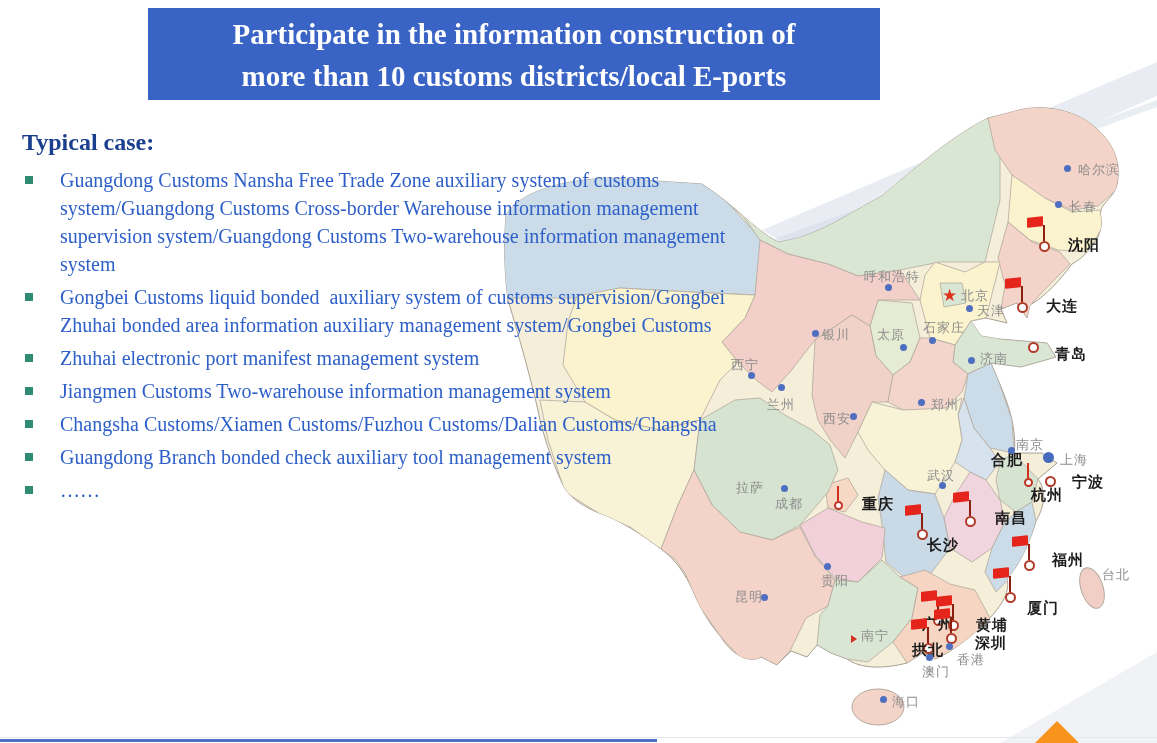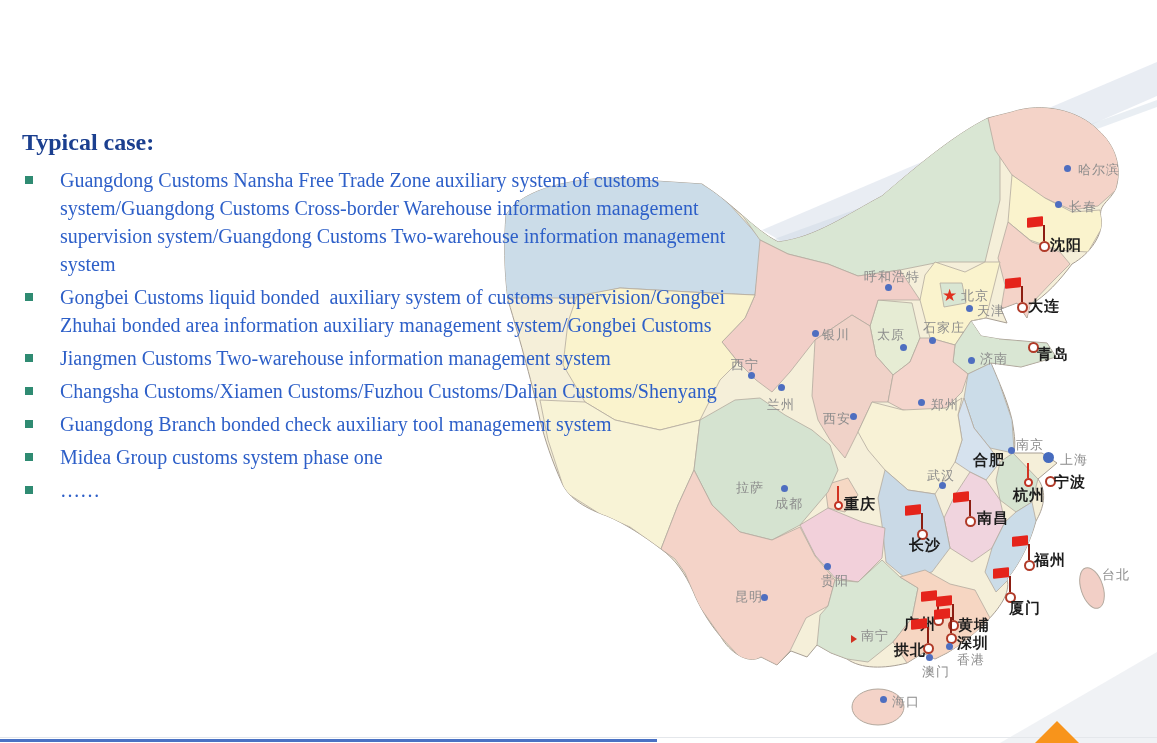--- a/index.html
+++ b/index.html
@@ -32,21 +32,21 @@
   .bigdotmk{width:11px;height:11px;background:#466BBE;border-radius:50%;margin:-6px 0 0 -6px;}
   .ringmk{width:7px;height:7px;background:#fff;border:2px solid #B03A28;border-radius:50%;margin:-5px 0 0 -5px;}
   .smallringmk{width:5px;height:5px;background:#fff;border:2px solid #C03222;border-radius:50%;margin:-4px 0 0 -4px;}
   .pole{width:2px;height:16px;background:var(--polered);margin:-21px 0 0 -1px;}
   .pinpole{width:2px;height:15px;background:#D23222;margin:-19px 0 0 -1px;}
   .bannerflag{width:16px;height:10px;background:var(--flagred);transform:skewY(-6deg);border-radius:1px;margin:-29px 0 0 -17px;}
   .starmk{color:#E0301E;font-size:17px;line-height:17px;font-family:"DejaVu Sans",sans-serif;margin:-11px 0 0 -9px;}
   .redtick{width:0;height:0;border-top:4px solid transparent;border-bottom:4px solid transparent;border-left:6px solid #D23222;margin:-4px 0 0 -3px;}
   .lbl{position:absolute;font-family:Liberation Serif, serif;white-space:nowrap;letter-spacing:1px;}
   .lbl.g{font-size:13px;color:var(--gray);}
-  .lbl.b{font-size:15px;font-weight:bold;color:var(--black);}
+  .lbl.b{font-size:15px;font-weight:bold;color:var(--black);margin-left:18px;}
   
   .blue-rule{position:absolute;left:0;bottom:1px;width:657px;height:3px;background:var(--rule);z-index:5;}
   .bottom-hair{position:absolute;left:0;bottom:5px;width:1157px;height:1px;background:#E4E7EB;z-index:2;}
   .tri{position:absolute;left:1035px;bottom:0;width:0;height:0;z-index:6;
        border-left:22px solid transparent;border-right:22px solid transparent;border-bottom:22px solid var(--orange);}
 </style>
 </head>
 <body>
 
 <div class="slide">
@@ -93,51 +93,55 @@
       <polygon points="661,549 678,505 694,470 712,505 740,532 772,540 800,527 815,556 835,580 828,606 806,618 790,651 777,665 761,657 747,665 721,637 699,606 685,573 675,559" fill="#F4D3C8"></polygon>
       <polygon points="835,580 858,582 882,560 900,577 918,588 912,618 893,642 868,662 847,659 831,653 817,645 820,615 828,606" fill="#D9E6D3"></polygon>
       <polygon points="900,577 925,570 950,584 975,590 990,618 970,640 947,653 935,659 923,653 907,663 893,642 912,618 918,588" fill="#F6D6C2"></polygon>
     </g>
     <ellipse cx="878" cy="707" rx="26" ry="18" fill="#F4D3C8" stroke="#B3A99E" stroke-width="1"></ellipse>
     <ellipse cx="1092" cy="588" rx="11" ry="21" fill="#F2CFC6" stroke="#B3A99E" stroke-width="1" transform="rotate(-18 1092 588)"></ellipse>
   </svg>
 
   <div class="markers" id="markers"><span class="city"><span class="mk dotmk" style="left: 1068px; top: 169px;"></span><span class="lbl g" style="left: 1078px; top: 161px;">哈尔滨</span></span><span class="city"><span class="mk dotmk" style="left: 1059px; top: 205px;"></span><span class="lbl g" style="left: 1069px; top: 198px;">长春</span></span><span class="city"><span class="mk pole" style="left: 1044px; top: 246px;"></span><span class="mk bannerflag" style="left: 1044px; top: 246px;"></span><span class="mk ringmk" style="left: 1044px; top: 246px;"></span><span class="lbl b" style="left: 1050px; top: 236px;">沈阳</span></span><span class="city"><span class="mk pole" style="left: 1022px; top: 307px;"></span><span class="mk bannerflag" style="left: 1022px; top: 307px;"></span><span class="mk ringmk" style="left: 1022px; top: 307px;"></span><span class="lbl b" style="left: 1028px; top: 297px;">大连</span></span><span class="city"><span class="mk dotmk" style="left: 889px; top: 288px;"></span><span class="lbl g" style="left: 864px; top: 268px;">呼和浩特</span></span><span class="city"><span class="mk starmk" style="left: 951px; top: 298px;">★</span><span class="lbl g" style="left: 961px; top: 287px;">北京</span></span><span class="city"><span class="mk dotmk" style="left: 970px; top: 309px;"></span><span class="lbl g" style="left: 977px; top: 302px;">天津</span></span><span class="city"><span class="mk dotmk" style="left: 933px; top: 341px;"></span><span class="lbl g" style="left: 923px; top: 319px;">石家庄</span></span><span class="city"><span class="mk dotmk" style="left: 904px; top: 348px;"></span><span class="lbl g" style="left: 877px; top: 326px;">太原</span></span><span class="city"><span class="mk dotmk" style="left: 972px; top: 361px;"></span><span class="lbl g" style="left: 980px; top: 350px;">济南</span></span><span class="city"><span class="mk ringmk" style="left: 1033px; top: 347px;"></span><span class="lbl b" style="left: 1037px; top: 345px;">青岛</span></span><span class="city"><span class="mk dotmk" style="left: 922px; top: 403px;"></span><span class="lbl g" style="left: 931px; top: 396px;">郑州</span></span><span class="city"><span class="mk dotmk" style="left: 854px; top: 417px;"></span><span class="lbl g" style="left: 823px; top: 410px;">西安</span></span><span class="city"><span class="mk dotmk" style="left: 816px; top: 334px;"></span><span class="lbl g" style="left: 822px; top: 326px;">银川</span></span><span class="city"><span class="mk dotmk" style="left: 752px; top: 376px;"></span><span class="lbl g" style="left: 731px; top: 356px;">西宁</span></span><span class="city"><span class="mk dotmk" style="left: 782px; top: 388px;"></span><span class="lbl g" style="left: 767px; top: 396px;">兰州</span></span><span class="city"><span class="mk dotmk" style="left: 943px; top: 486px;"></span><span class="lbl g" style="left: 927px; top: 467px;">武汉</span></span><span class="city"><span class="lbl b" style="left: 973px; top: 451px;">合肥</span></span><span class="city"><span class="mk dotmk" style="left: 1012px; top: 451px;"></span><span class="lbl g" style="left: 1016px; top: 436px;">南京</span></span><span class="city"><span class="mk bigdotmk" style="left: 1049px; top: 458px;"></span><span class="lbl g" style="left: 1060px; top: 451px;">上海</span></span><span class="city"><span class="mk pinpole" style="left: 1028px; top: 482px;"></span><span class="mk smallringmk" style="left: 1028px; top: 482px;"></span><span class="lbl b" style="left: 1013px; top: 486px;">杭州</span></span><span class="city"><span class="mk ringmk" style="left: 1050px; top: 481px;"></span><span class="lbl b" style="left: 1054px; top: 473px;">宁波</span></span><span class="city"><span class="mk pole" style="left: 970px; top: 521px;"></span><span class="mk bannerflag" style="left: 970px; top: 521px;"></span><span class="mk ringmk" style="left: 970px; top: 521px;"></span><span class="lbl b" style="left: 977px; top: 509px;">南昌</span></span><span class="city"><span class="mk pinpole" style="left: 838px; top: 505px;"></span><span class="mk smallringmk" style="left: 838px; top: 505px;"></span><span class="lbl b" style="left: 844px; top: 495px;">重庆</span></span><span class="city"><span class="mk dotmk" style="left: 785px; top: 489px;"></span><span class="lbl g" style="left: 775px; top: 495px;">成都</span></span><span class="city"><span class="lbl g" style="left: 736px; top: 479px;">拉萨</span></span><span class="city"><span class="mk pole" style="left: 922px; top: 534px;"></span><span class="mk bannerflag" style="left: 922px; top: 534px;"></span><span class="mk ringmk" style="left: 922px; top: 534px;"></span><span class="lbl b" style="left: 909px; top: 536px;">长沙</span></span><span class="city"><span class="mk pole" style="left: 1029px; top: 565px;"></span><span class="mk bannerflag" style="left: 1029px; top: 565px;"></span><span class="mk ringmk" style="left: 1029px; top: 565px;"></span><span class="lbl b" style="left: 1034px; top: 551px;">福州</span></span><span class="city"><span class="lbl g" style="left: 1102px; top: 566px;">台北</span></span><span class="city"><span class="mk pole" style="left: 1010px; top: 597px;"></span><span class="mk bannerflag" style="left: 1010px; top: 597px;"></span><span class="mk ringmk" style="left: 1010px; top: 597px;"></span><span class="lbl b" style="left: 1009px; top: 599px;">厦门</span></span><span class="city"><span class="mk dotmk" style="left: 828px; top: 567px;"></span><span class="lbl g" style="left: 821px; top: 572px;">贵阳</span></span><span class="city"><span class="mk dotmk" style="left: 765px; top: 598px;"></span><span class="lbl g" style="left: 735px; top: 588px;">昆明</span></span><span class="city"><span class="mk redtick" style="left: 854px; top: 639px;"></span><span class="lbl g" style="left: 861px; top: 627px;">南宁</span></span><span class="city"><span class="mk pole" style="left: 938px; top: 620px;"></span><span class="mk bannerflag" style="left: 938px; top: 620px;"></span><span class="mk ringmk" style="left: 938px; top: 620px;"></span><span class="lbl b" style="left: 904px; top: 615px;">广州</span></span><span class="city"><span class="mk pole" style="left: 953px; top: 625px;"></span><span class="mk bannerflag" style="left: 953px; top: 625px;"></span><span class="mk ringmk" style="left: 953px; top: 625px;"></span><span class="lbl b" style="left: 958px; top: 616px;">黄埔</span></span><span class="city"><span class="mk pole" style="left: 951px; top: 638px;"></span><span class="mk bannerflag" style="left: 951px; top: 638px;"></span><span class="mk ringmk" style="left: 951px; top: 638px;"></span><span class="lbl b" style="left: 957px; top: 634px;">深圳</span></span><span class="city"><span class="mk pole" style="left: 928px; top: 648px;"></span><span class="mk bannerflag" style="left: 928px; top: 648px;"></span><span class="mk ringmk" style="left: 928px; top: 648px;"></span><span class="lbl b" style="left: 894px; top: 641px;">拱北</span></span><span class="city"><span class="mk dotmk" style="left: 950px; top: 647px;"></span><span class="lbl g" style="left: 957px; top: 651px;">香港</span></span><span class="city"><span class="mk dotmk" style="left: 930px; top: 658px;"></span><span class="lbl g" style="left: 922px; top: 663px;">澳门</span></span><span class="city"><span class="mk dotmk" style="left: 884px; top: 700px;"></span><span class="lbl g" style="left: 892px; top: 693px;">海口</span></span></div>
 
+  <div class="banner">
+    <div class="t">Participate in the information construction of</div>
+    <div class="t">more than 10 customs districts/local E-ports</div>
+  </div>
 
   <div class="content">
     <h2 class="heading">Typical case:</h2>
     <ul class="cases" id="cases">
         <li class="case">
           <span class="sq"></span>
           <div class="bl">Guangdong Customs Nansha Free Trade Zone auxiliary system of customs</div>
           <div class="bl">system/Guangdong Customs Cross-border Warehouse information management</div>
           <div class="bl">supervision system/Guangdong Customs Two-warehouse information management</div>
           <div class="bl">system</div>
         </li>
         <li class="case">
           <span class="sq"></span>
           <div class="bl">Gongbei Customs liquid bonded  auxiliary system of customs supervision/Gongbei</div>
           <div class="bl">Zhuhai bonded area information auxiliary management system/Gongbei Customs</div>
         </li>
         <li class="case">
           <span class="sq"></span>
+          <div class="bl">Zhuhai electronic port manifest management system</div>
+        </li>
+        <li class="case">
+          <span class="sq"></span>
           <div class="bl">Jiangmen Customs Two-warehouse information management system</div>
         </li>
         <li class="case">
           <span class="sq"></span>
-          <div class="bl">Changsha Customs/Xiamen Customs/Fuzhou Customs/Dalian Customs/Shenyang</div>
+          <div class="bl">Changsha Customs/Xiamen Customs/Fuzhou Customs/Dalian Customs/Changsha</div>
         </li>
         <li class="case">
           <span class="sq"></span>
           <div class="bl">Guangdong Branch bonded check auxiliary tool management system</div>
-        </li>
-        <li class="case">
-          <span class="sq"></span>
-          <div class="bl">Midea Group customs system phase one</div>
         </li>
         <li class="case">
           <span class="sq"></span>
           <div class="bl">……</div>
         </li>
       </ul>
   </div>
 
   <div class="bottom-hair"></div>
   <div class="blue-rule"></div>

